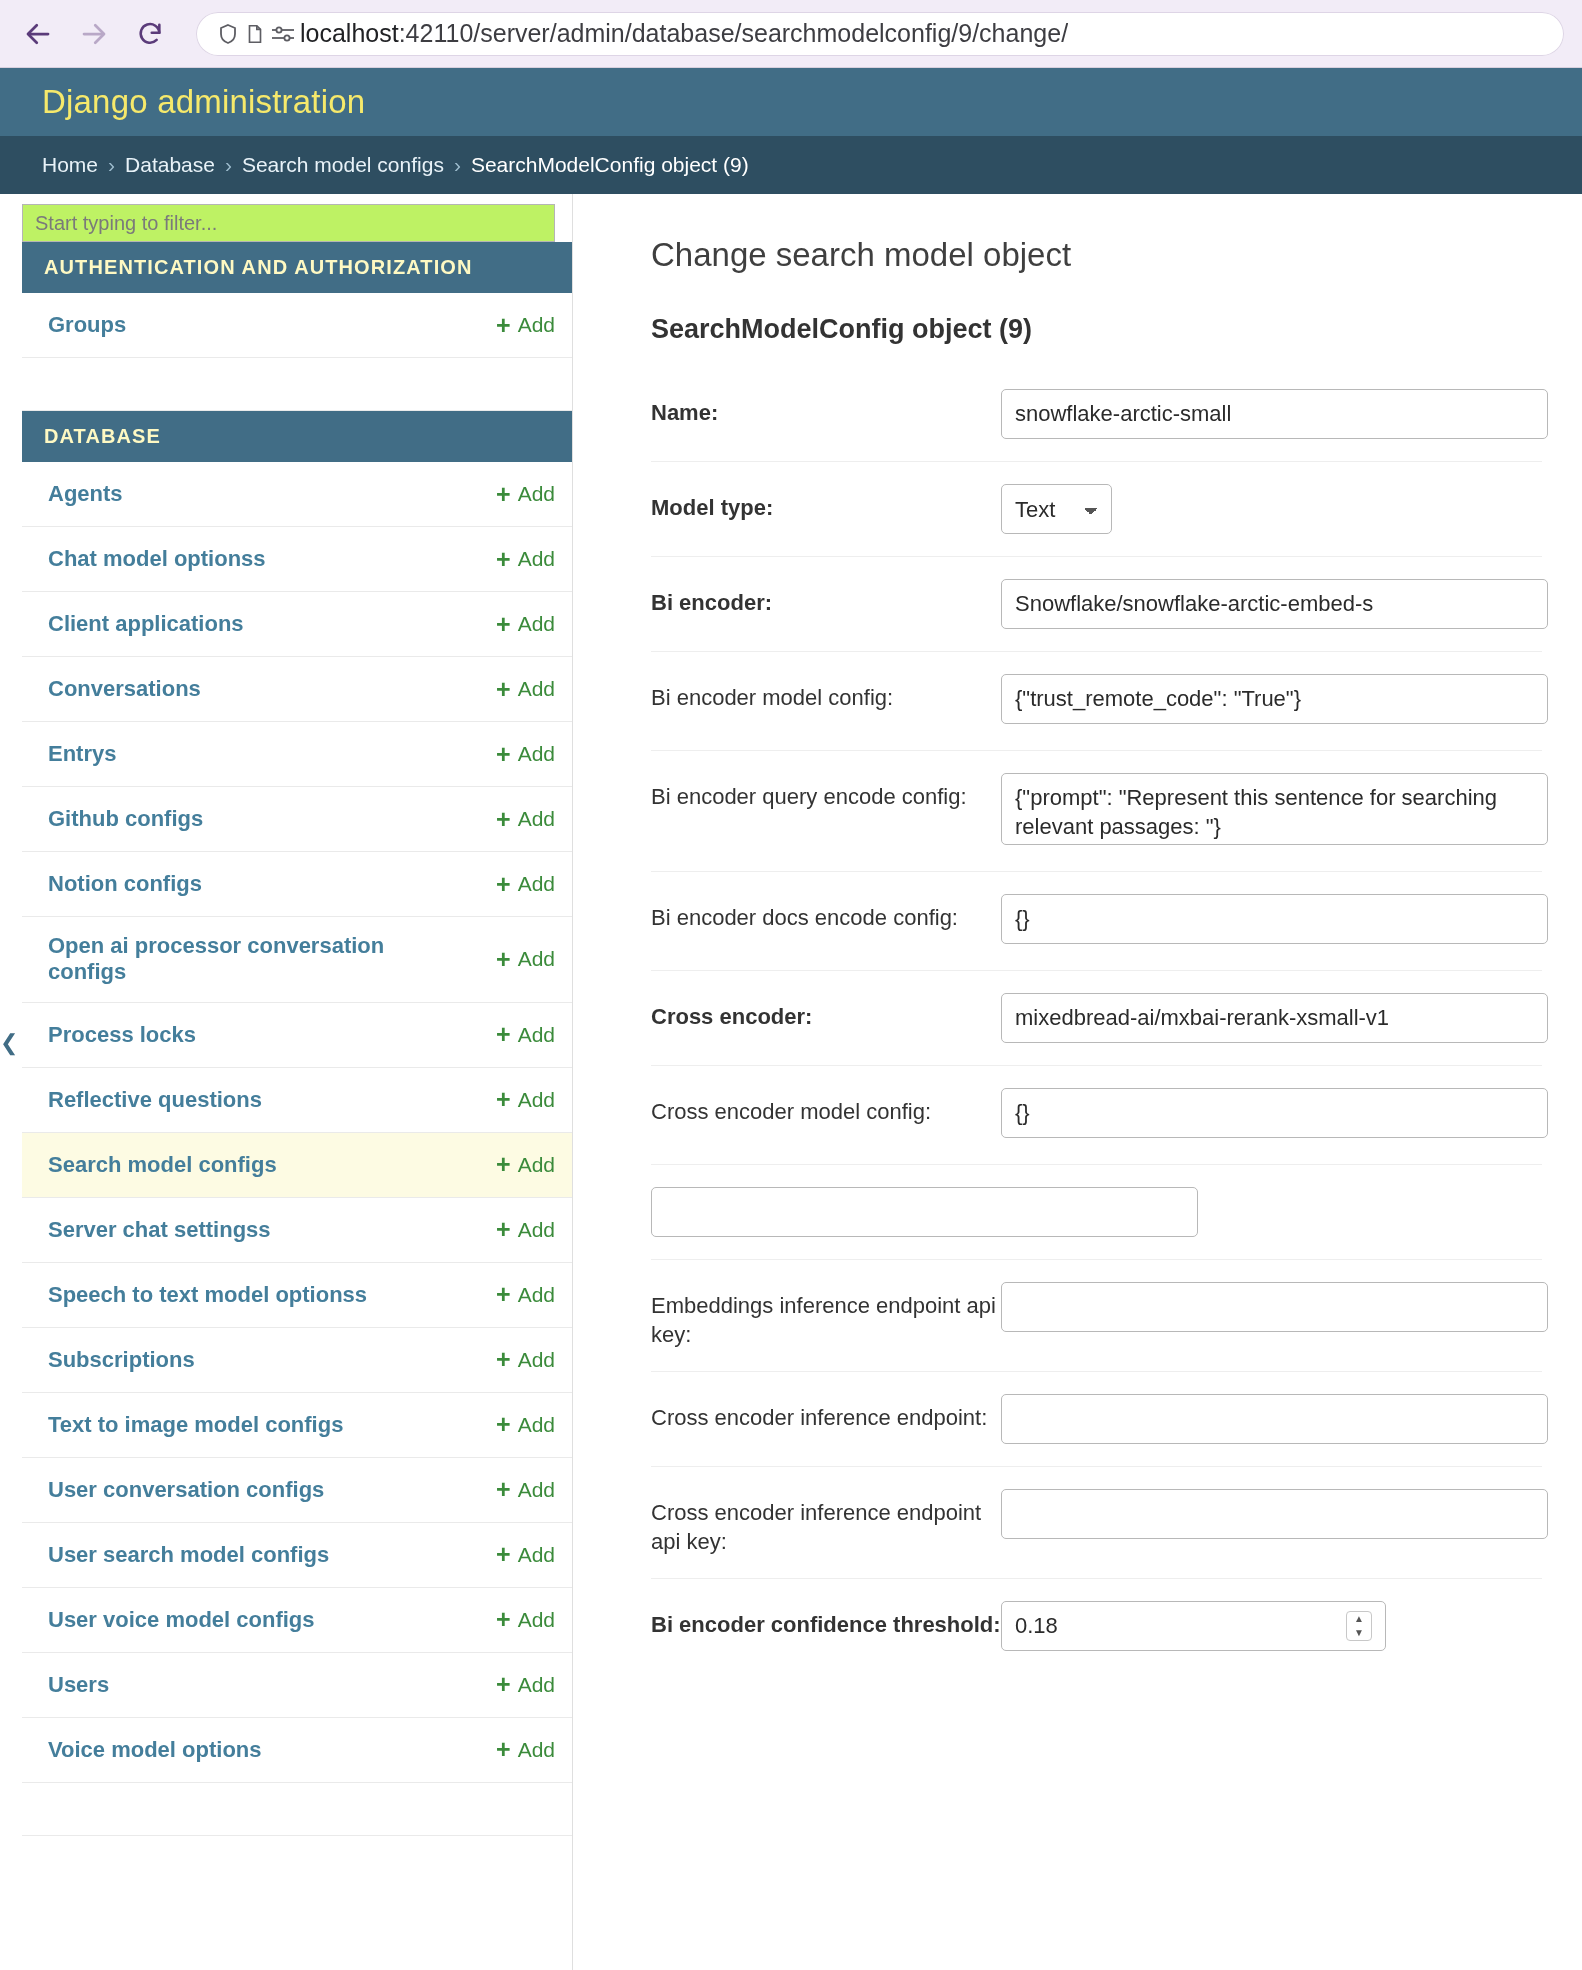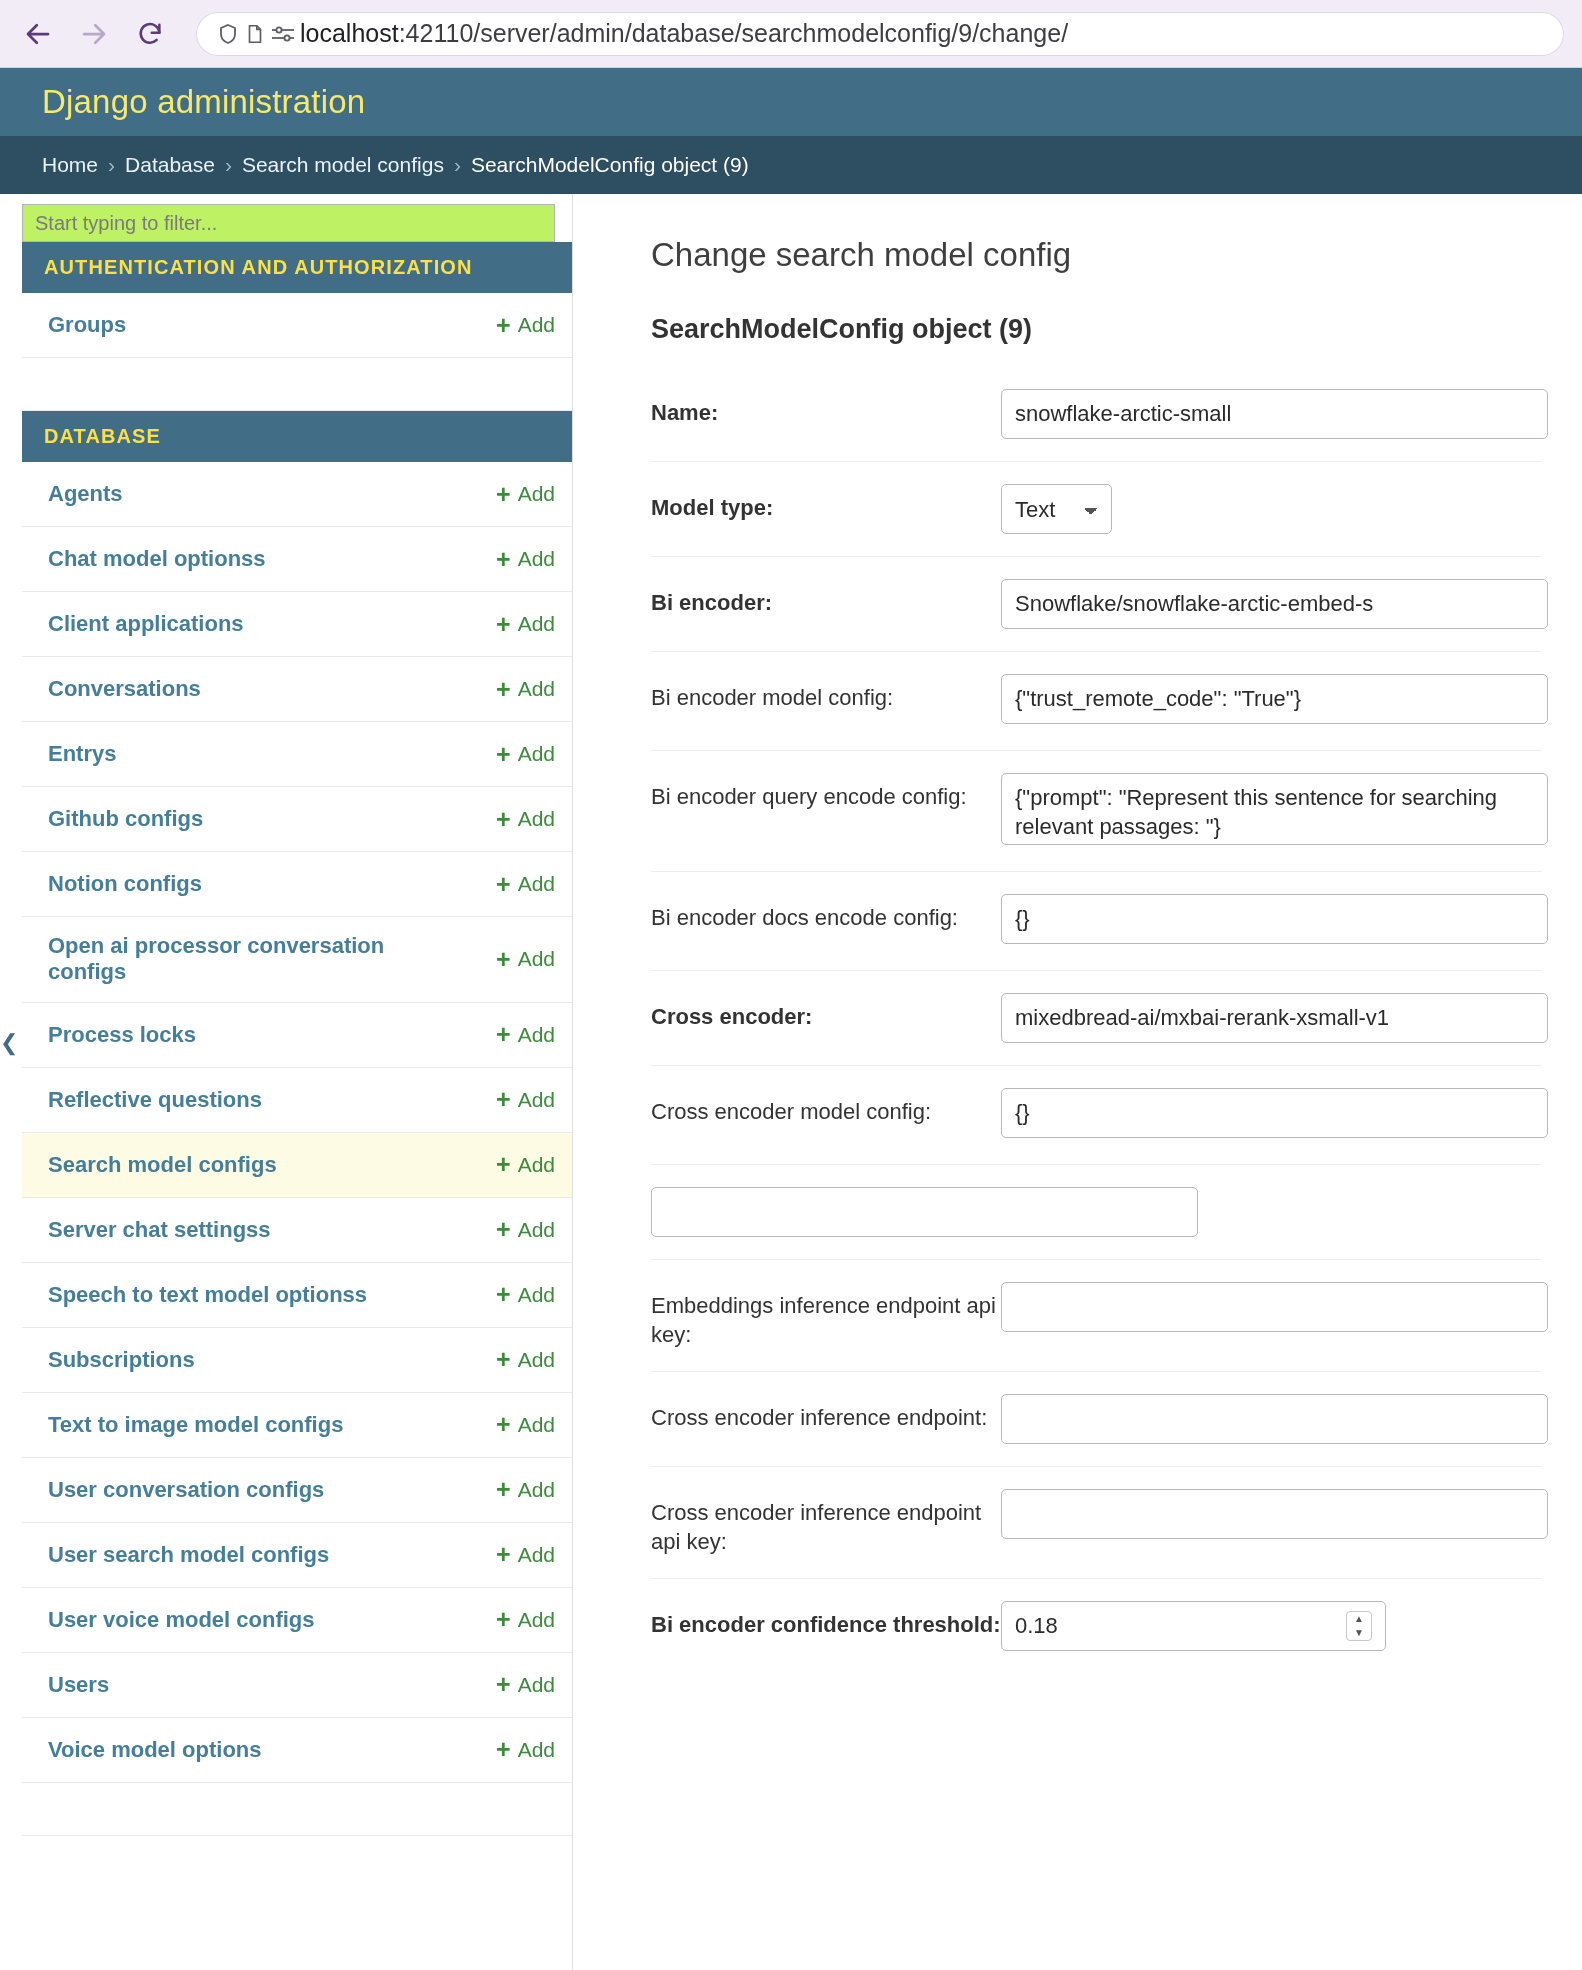--- a/index.html
+++ b/index.html
@@ -103,21 +103,21 @@
     font-size: 20px;
     padding: 0 12px;
     color: #6f6f6f;
     font-family: "Liberation Sans", sans-serif;
   }
   .filter-input::placeholder { color: #7a7a7a; }
   .mod-head {
     margin-left: 22px;
     width: 551px;
     background: #416d86;
-    color: #fde047;
+    color: #fef9c3;
     font-size: 20px;
     letter-spacing: 1.1px;
     padding: 14px 22px;
     font-weight: bold;
     text-transform: uppercase;
   }
   .row {
     margin-left: 22px;
     width: 551px;
     border-bottom: 1px solid #eaeaea;
@@ -450,21 +450,21 @@
             <span class="add-plus">+</span>
             <span>Add</span>
           </div>
         </div>
         <div class="row blank"></div>
       </div>
     <div class="sidebar-toggle">❮</div>
   </div>
 
   <div class="content">
-    <h1>Change search model config</h1>
+    <h1>Change search model object</h1>
     <h2>SearchModelConfig object (9)</h2>
     <div id="form-fields">
         <div class="field">
           <div class="flabel bold">Name:</div>
           <div class="fctl"><input class="ti" type="text" value="snowflake-arctic-small" style=""></div>
         </div>
         <div class="field">
           <div class="flabel bold">Model type:</div>
           <div class="fctl"><select class="sel"><option>Text</option><option>Image</option></select></div>
         </div>

